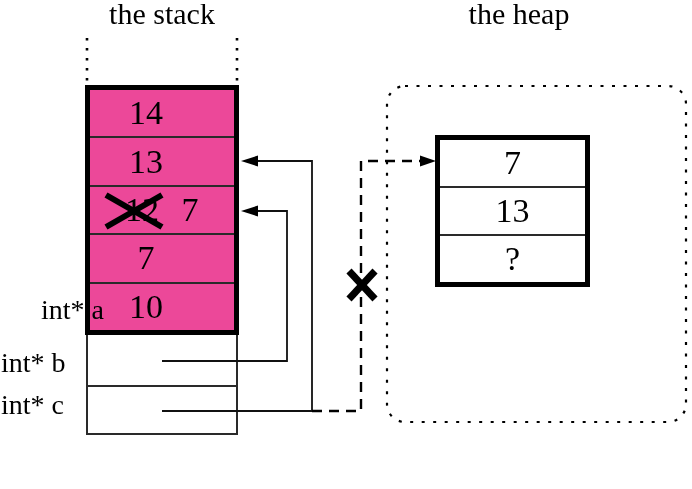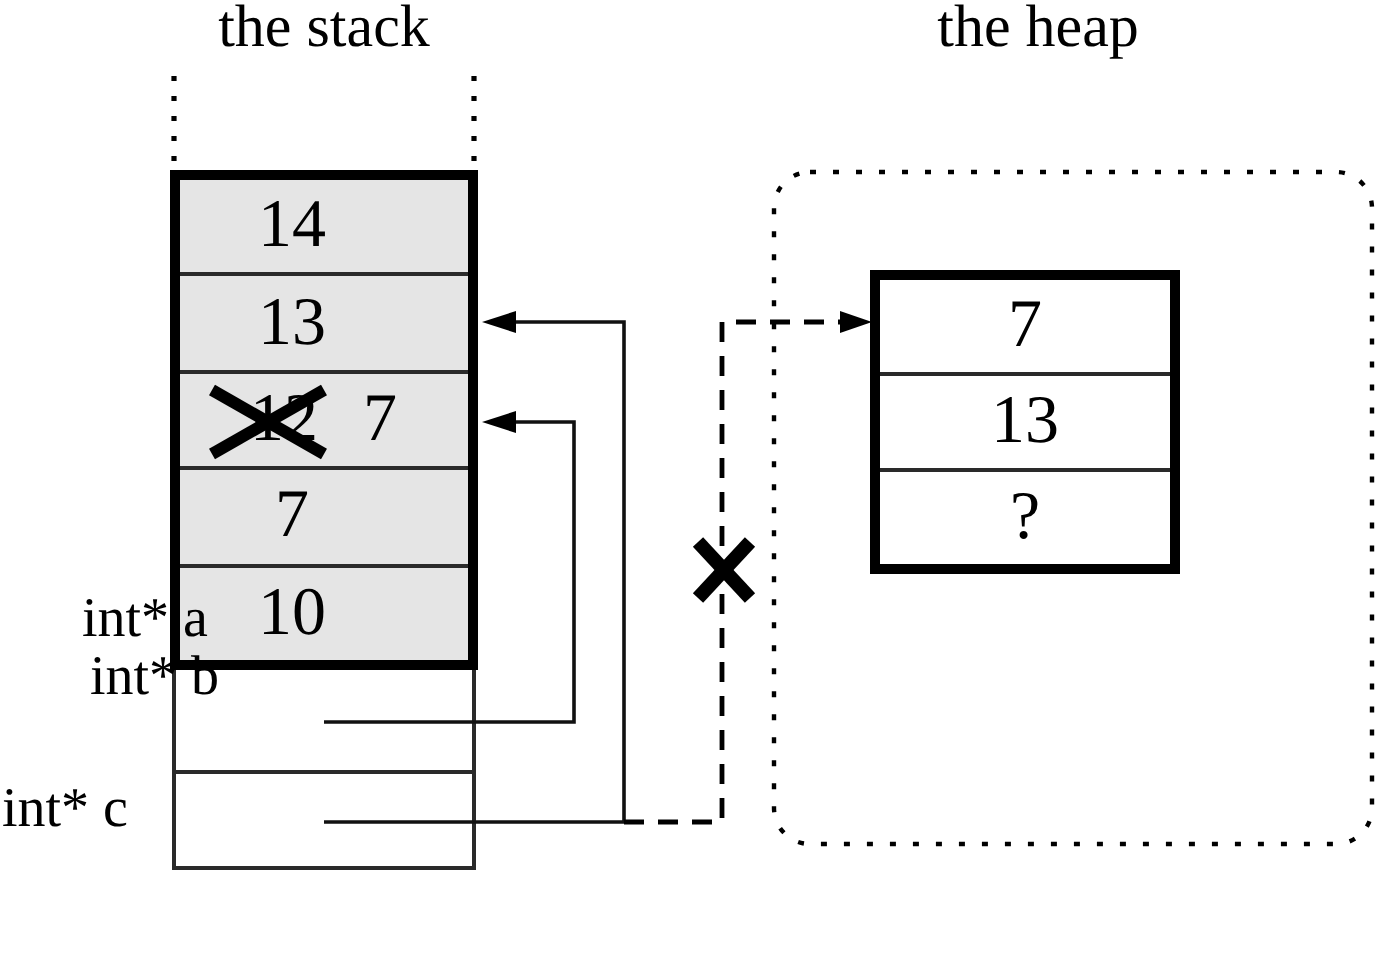--- a/index.html
+++ b/index.html
@@ -31,21 +31,21 @@
   .stack-box {
     position: absolute;
     left: 85px;
     top: 85px;
     width: 154px;
     height: 250px;
     border: 5px solid #000;
     box-sizing: border-box;
     display: flex;
     flex-direction: column;
-    background: #e5e5e5;
+    background: #ec4899;
   }
   .scell {
     flex: 1;
     display: flex;
     align-items: center;
     justify-content: center;
     padding-right: 32px;
     font-size: 34px;
     box-sizing: border-box;
     position: relative;
@@ -88,21 +88,21 @@
     position: absolute;
     left: 1px;
     width: 72px;
     height: 30px;
     display: flex;
     align-items: center;
     font-size: 28px;
     white-space: pre;
   }
   .var-a { top: 295px; margin-left: 40px; }
-  .var-b { top: 324px; margin-left: 44px; }
+  .var-b { top: 348px; }
   .var-c { top: 390px; }
 
   
   .heap-box {
     position: absolute;
     left: 435px;
     top: 135px;
     width: 155px;
     height: 152px;
     border: 5px solid #000;

